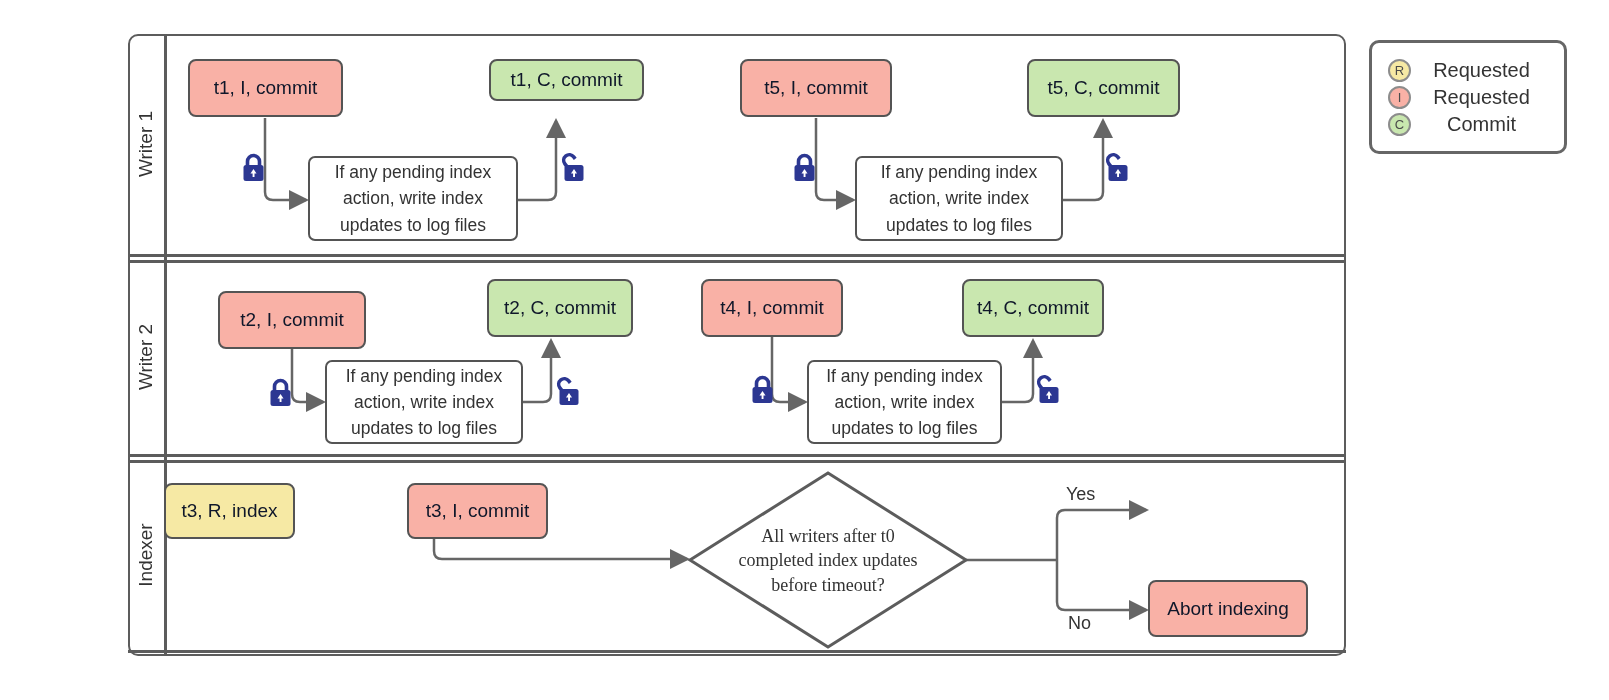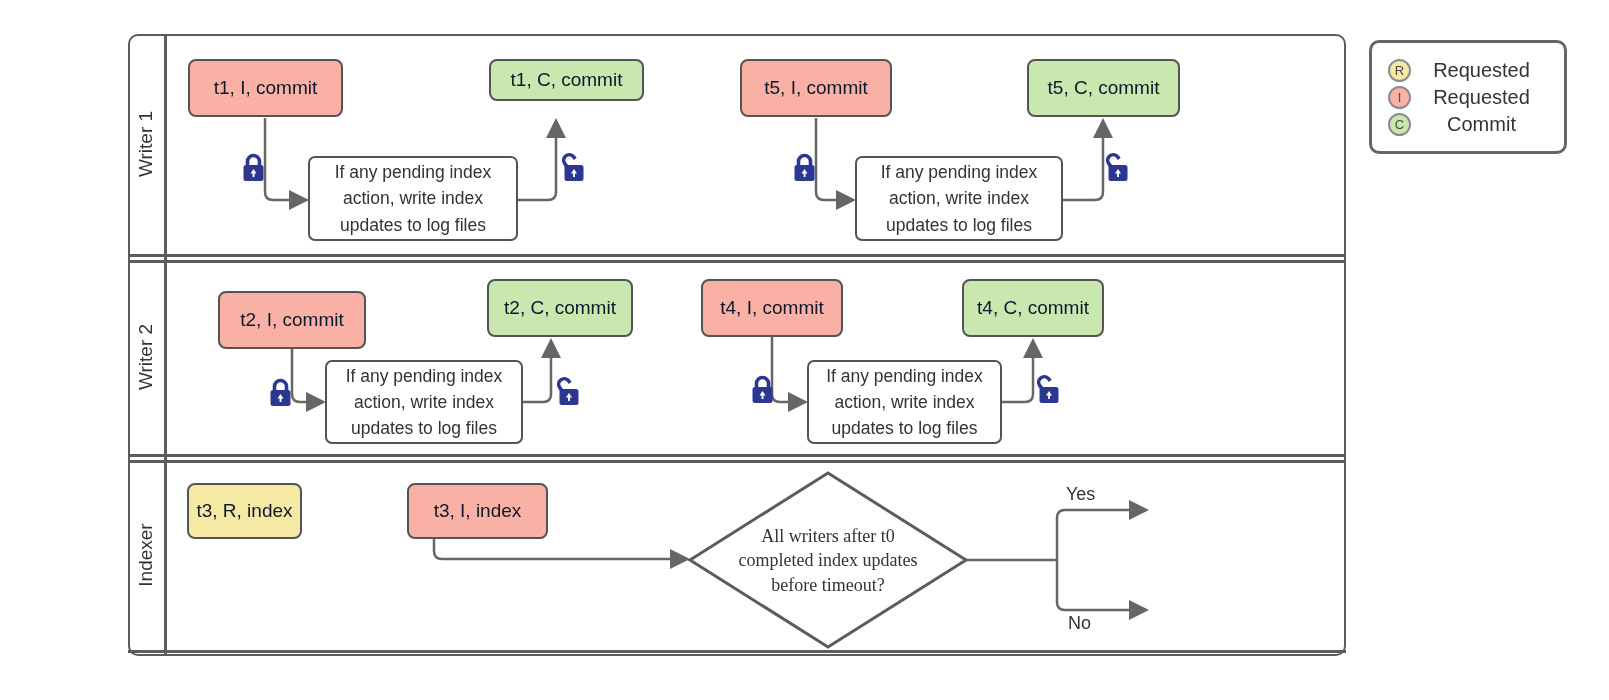--- a/index.html
+++ b/index.html
@@ -114,22 +114,23 @@
   <div class="node commit" style="left:487px;top:279px;width:146px;height:58px;">t2, C, commit</div>
   <div class="node inflight" style="left:701px;top:279px;width:142px;height:58px;">t4, I, commit</div>
   <div class="node commit" style="left:962px;top:279px;width:142px;height:58px;">t4, C, commit</div>
   <div class="note" style="left:325px;top:360px;width:198px;height:84px;">If any pending index
 action, write index
 updates to log files</div>
   <div class="note" style="left:807px;top:360px;width:195px;height:84px;">If any pending index
 action, write index
 updates to log files</div>
 
-  <div class="node requested" style="left:187px;top:483px;width:115px;height:56px;">t3, R, index</div>
-  <div class="node inflight" style="left:407px;top:483px;width:141px;height:56px;">t3, I, index</div>
+  <div class="node requested" style="left:164px;top:483px;width:131px;height:56px;">t3, R, index</div>
+  <div class="node inflight" style="left:407px;top:483px;width:141px;height:56px;">t3, I, commit</div>
+  <div class="node inflight" style="left:1148px;top:580px;width:160px;height:57px;">Abort indexing</div>
 
   <div class="decision-text" style="left:708px;top:524px;width:240px;">All writers after t0
 completed index updates
 before timeout?</div>
   <div class="branch-label" style="left:1066px;top:484px;">Yes</div>
   <div class="branch-label" style="left:1068px;top:613px;">No</div>
 
   <svg class="lock" style="left:241px;top:152px;" viewBox="0 0 25 31">
     <path d="M6.5 14 V9.5 a6 6 0 0 1 12 0 V14" fill="none" stroke="#2c3792" stroke-width="3.6"></path>
     <rect x="2.5" y="13" width="20" height="16" rx="2.5" fill="#2c3792"></rect>

